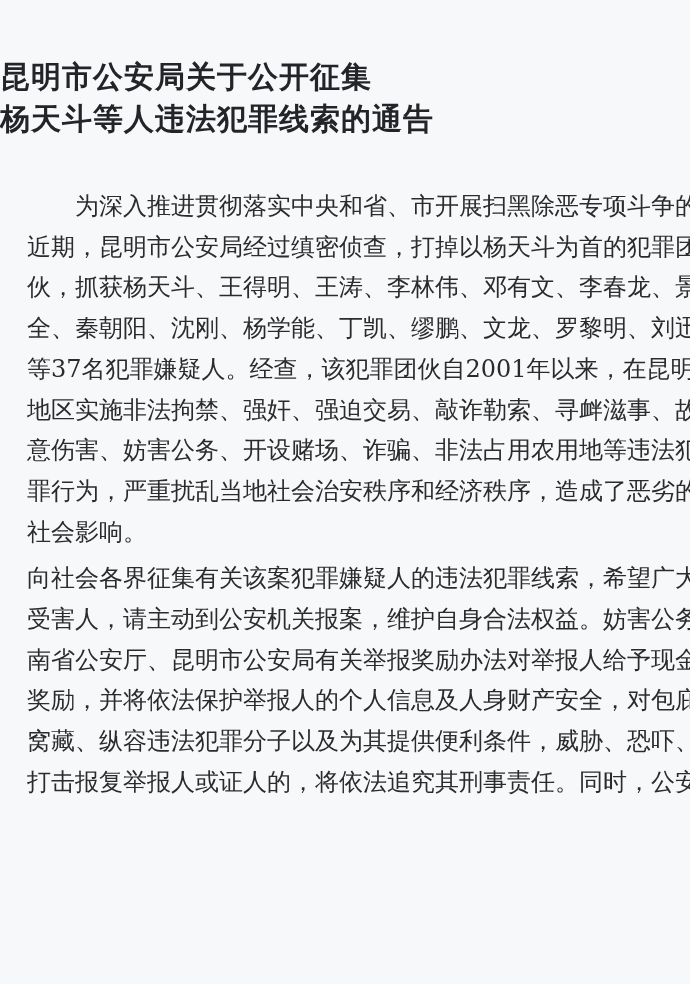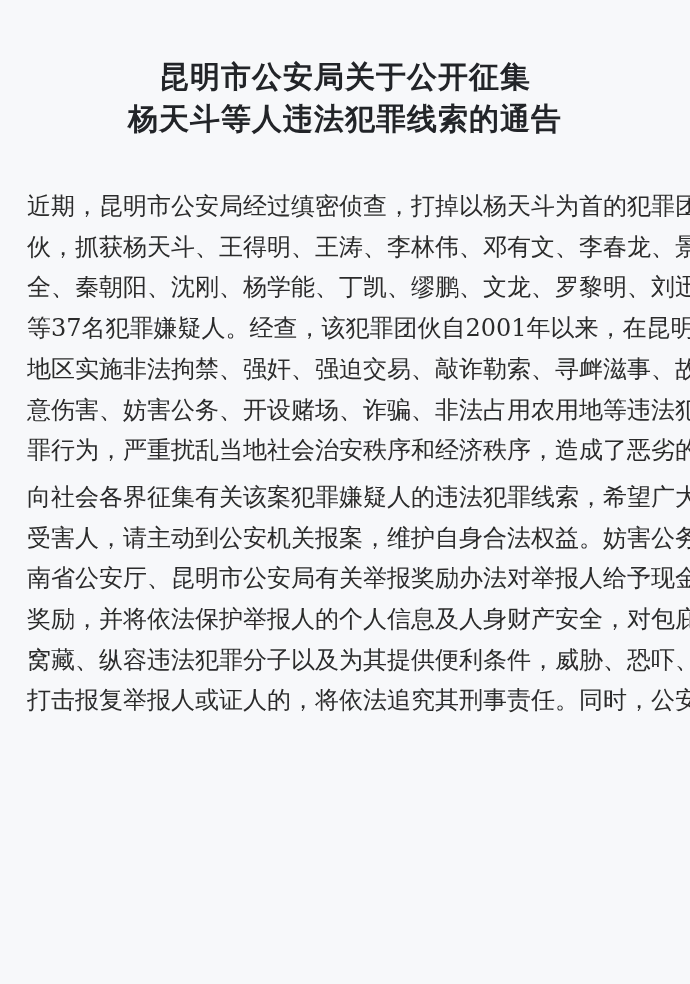--- a/index.html
+++ b/index.html
@@ -13,21 +13,20 @@
       overflow: hidden;
       position: relative;
       color: #262626;
       font-family: "DejaVu Serif", "Liberation Serif", serif;
     }
     .title-block {
       position: absolute;
       top: 56px;
       left: 0;
       width: 690px;
-      text-align: center;
     }
     .title-line {
       display: block;
       font-family: "DejaVu Serif", "Liberation Serif", serif;
       font-weight: bold;
       font-size: 30px;
       line-height: 42px;
       letter-spacing: 1px;
       color: #222428;
     }
@@ -59,27 +58,29 @@
 </head>
 <body>
 
 <div class="title-block">
   <span class="title-line">昆明市公安局关于公开征集</span>
   <span class="title-line">杨天斗等人违法犯罪线索的通告</span>
 </div>
 
 <div class="body-text">
   <div class="para-lines">
+    <span class="line first">为深入推进贯彻落实中央和省、市开展扫黑除恶专项斗争的</span>
     <span class="line">近期，昆明市公安局经过缜密侦查，打掉以杨天斗为首的犯罪团</span>
     <span class="line">伙，抓获杨天斗、王得明、王涛、李林伟、邓有文、李春龙、景</span>
     <span class="line">全、秦朝阳、沈刚、杨学能、丁凯、缪鹏、文龙、罗黎明、刘迅、</span>
     <span class="line">等37名犯罪嫌疑人。经查，该犯罪团伙自2001年以来，在昆明</span>
     <span class="line">地区实施非法拘禁、强奸、强迫交易、敲诈勒索、寻衅滋事、故</span>
     <span class="line">意伤害、妨害公务、开设赌场、诈骗、非法占用农用地等违法犯</span>
     <span class="line">罪行为，严重扰乱当地社会治安秩序和经济秩序，造成了恶劣的</span>
+    <span class="line last">社会影响。</span>
   </div>
   <div class="para-lines">
     <span class="line">向社会各界征集有关该案犯罪嫌疑人的违法犯罪线索，希望广大</span>
     <span class="line">受害人，请主动到公安机关报案，维护自身合法权益。妨害公务</span>
     <span class="line">南省公安厅、昆明市公安局有关举报奖励办法对举报人给予现金</span>
     <span class="line">奖励，并将依法保护举报人的个人信息及人身财产安全，对包庇、</span>
     <span class="line">窝藏、纵容违法犯罪分子以及为其提供便利条件，威胁、恐吓、</span>
     <span class="line">打击报复举报人或证人的，将依法追究其刑事责任。同时，公安</span>
   </div>
 </div>

